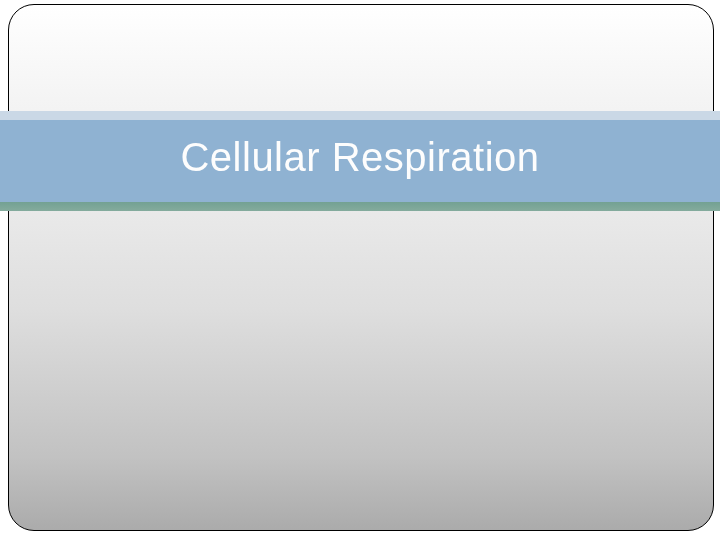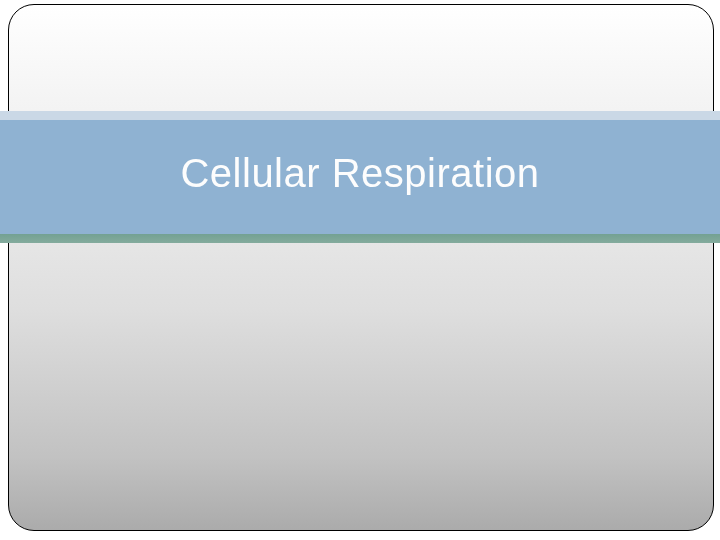--- a/index.html
+++ b/index.html
@@ -38,21 +38,21 @@
     left: 0;
     top: 111px;
     width: 720px;
     z-index: 2;
   }
   .band-top-strip {
     height: 9px;
     background: #cad8e6;
   }
   .band-main {
-    height: 114px;
+    height: 82px;
     background: #8fb2d2;
     display: flex;
     align-items: center;
     justify-content: center;
   }
   .accent-underline {
     height: 9px;
     background: linear-gradient(to bottom, #73a193, #84ab9d);
   }
   .slide-title {

